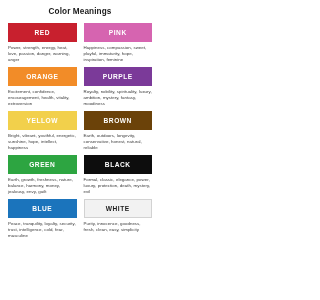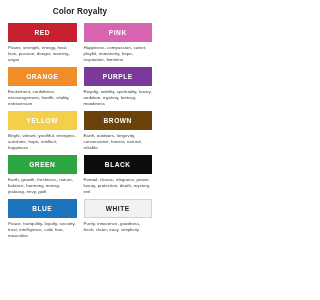--- a/index.html
+++ b/index.html
@@ -63,21 +63,21 @@
   }
   .swatch.has-border {
     border: 1px solid #d2d2d2;
   }
 </style>
 </head>
 <body>
 
 <div id="infographic">
 
-  <h1 id="page-title">Color Royalty</h1>
+  <h1 id="page-title">Color Meanings</h1>
 
   <div id="color-grid">
 
     <div class="color-card">
       <div class="swatch" style="background: rgb(200, 32, 46);">
         <span class="swatch-label" style="color: rgb(255, 255, 255);">RED</span>
       </div>
       <p class="card-desc">Power, strength, energy, heat, love, passion, danger, warning, anger</p>
     </div>
 

